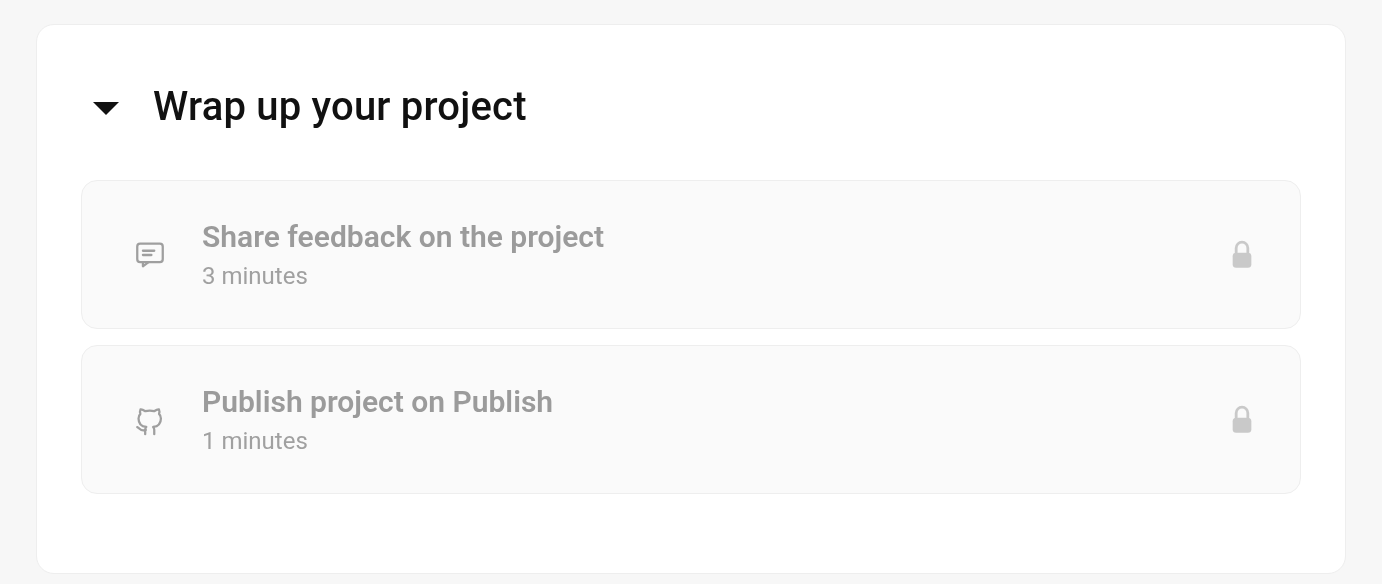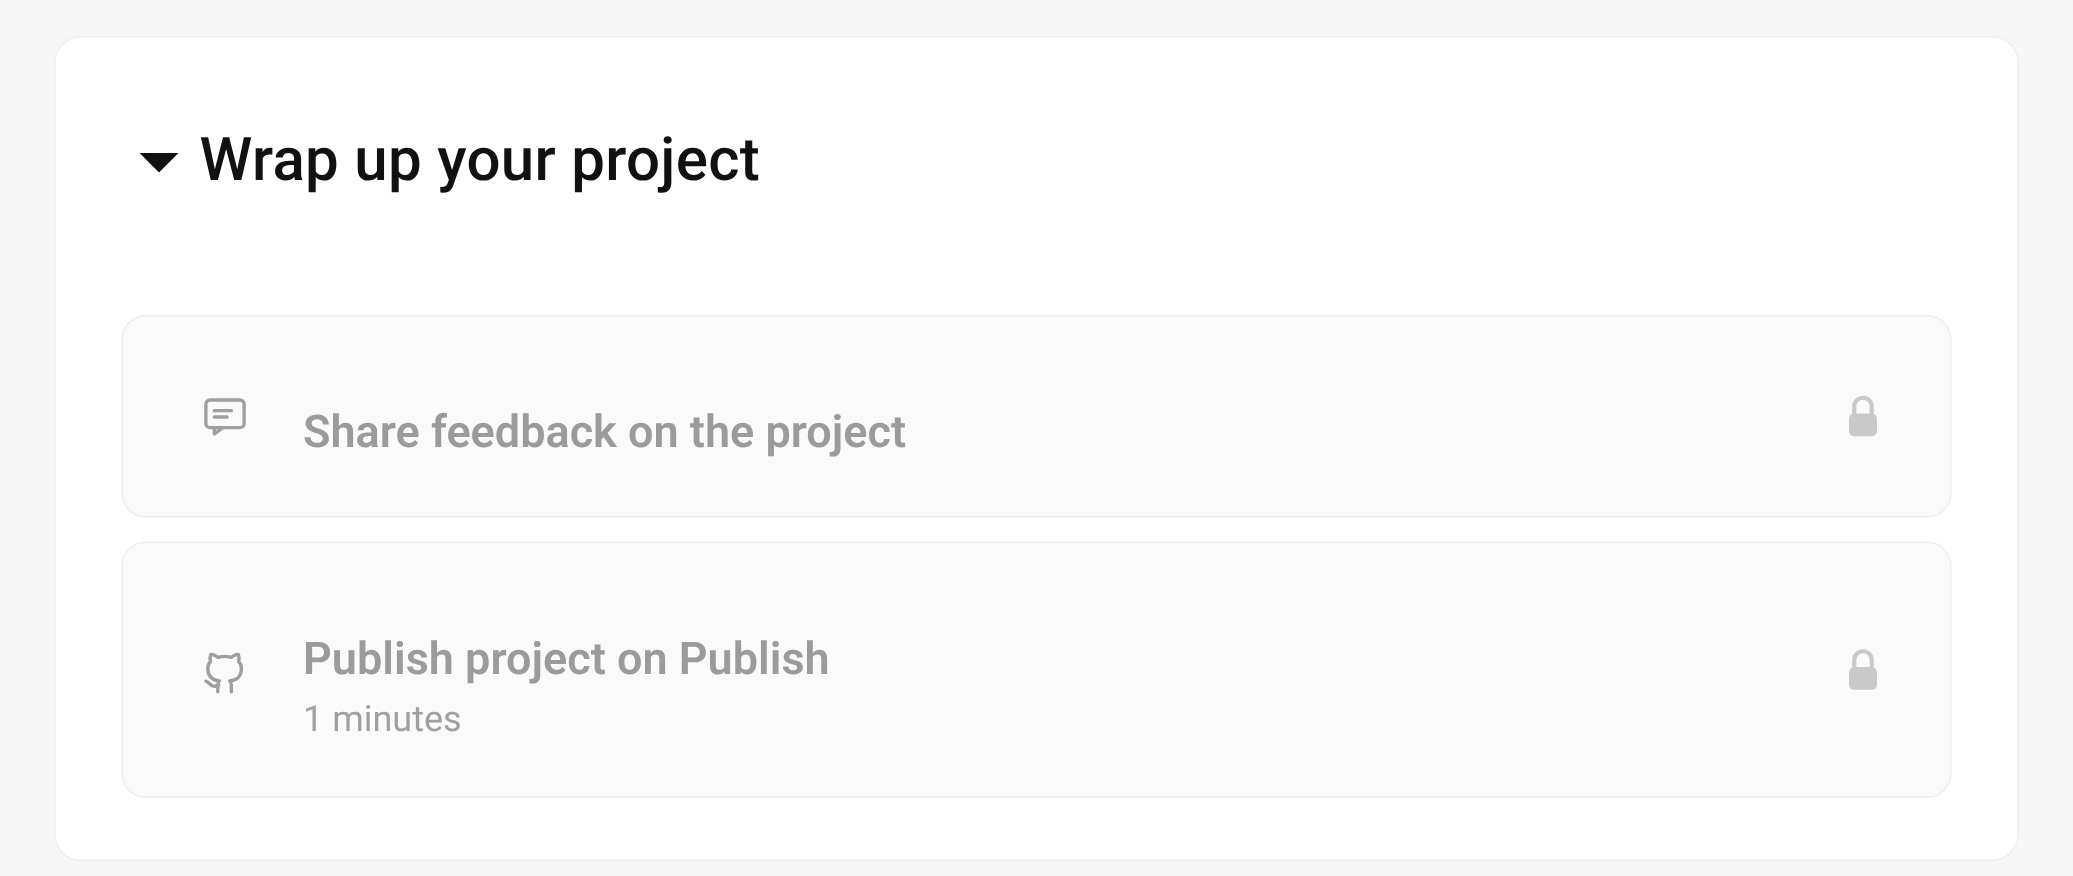--- a/index.html
+++ b/index.html
@@ -13,22 +13,22 @@
     .card {
       background: #ffffff;
       border: 1px solid #eeeeee;
       border-radius: 18px;
       padding: 58px 44px 38px 44px;
       height: 100%;
     }
     .section-header {
       display: flex;
       align-items: center;
-      gap: 14px;
-      margin-bottom: 80px;
+      gap: 34px;
+      margin-bottom: 50px;
       padding-left: 12px;
     }
     .caret {
       width: 0;
       height: 0;
       border-left: 13px solid transparent;
       border-right: 13px solid transparent;
       border-top: 13px solid #111;
       margin-top: 4px;
     }
@@ -64,21 +64,20 @@
     .item-body{
       flex:1;
       display:flex;
       flex-direction:column;
       gap:8px;
     }
     .item-title {
       font-size: 30px;
       font-weight: 600;
       color: #9b9b9b;
-      margin-top: 22px;
     }
     .item-sub {
       font-size: 24px;
       font-weight: 400;
       color: #a0a0a0;
     }
     .lock-icon {
       width: 28px;
       height: 34px;
       flex-shrink:0;
@@ -99,20 +98,21 @@
       <div class="item-icon">
         <svg viewBox="0 0 24 24" width="34" height="34" fill="none" stroke="currentColor" stroke-width="1.6" stroke-linecap="round" stroke-linejoin="round">
           <rect x="3" y="4" width="18" height="13" rx="2"></rect>
           <path d="M7 17l0 3 4-3"></path>
           <line x1="7" y1="9" x2="15" y2="9"></line>
           <line x1="7" y1="12" x2="13" y2="12"></line>
         </svg>
       </div>
       <div class="item-body">
         <div class="item-title">Share feedback on the project</div>
+        <div class="item-sub">3 minutes</div>
       </div>
       <div class="lock-icon">
         <svg viewBox="0 0 24 28" width="28" height="34">
           <path d="M7 12 V8 a5 5 0 0 1 10 0 V12" fill="none" stroke="currentColor" stroke-width="2.4" stroke-linecap="round"></path>
           <rect x="4" y="12" width="16" height="13" rx="3" fill="currentColor"></rect>
         </svg>
       </div>
     </div>
 
     <div class="item">

